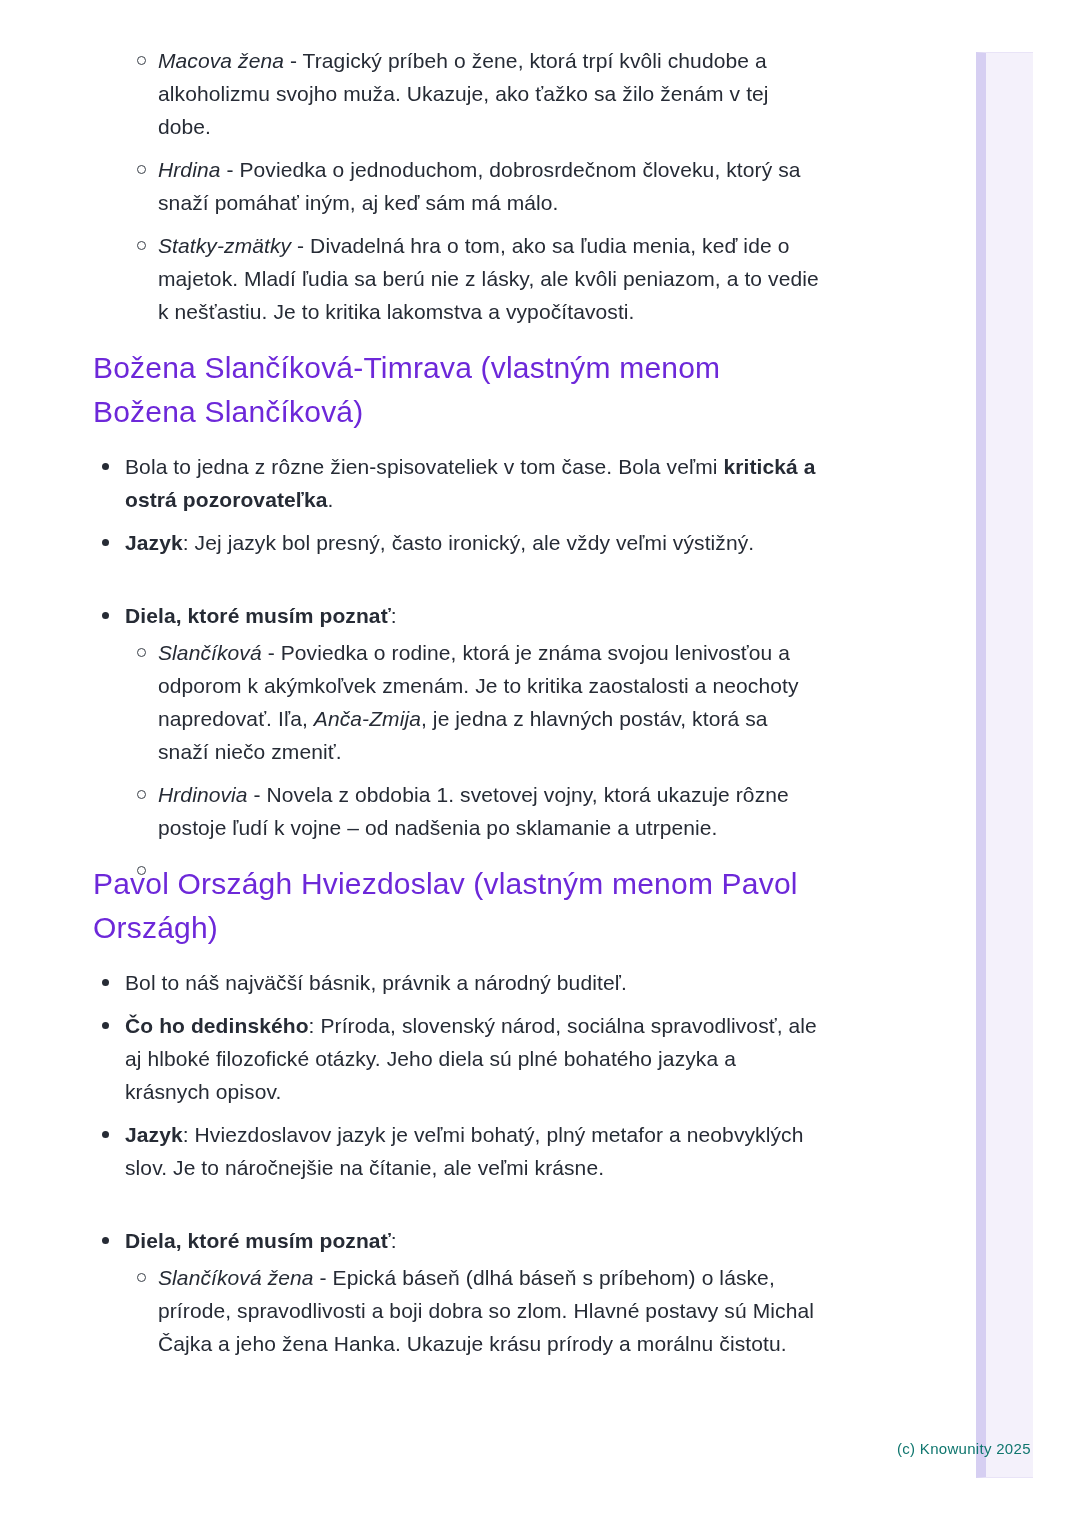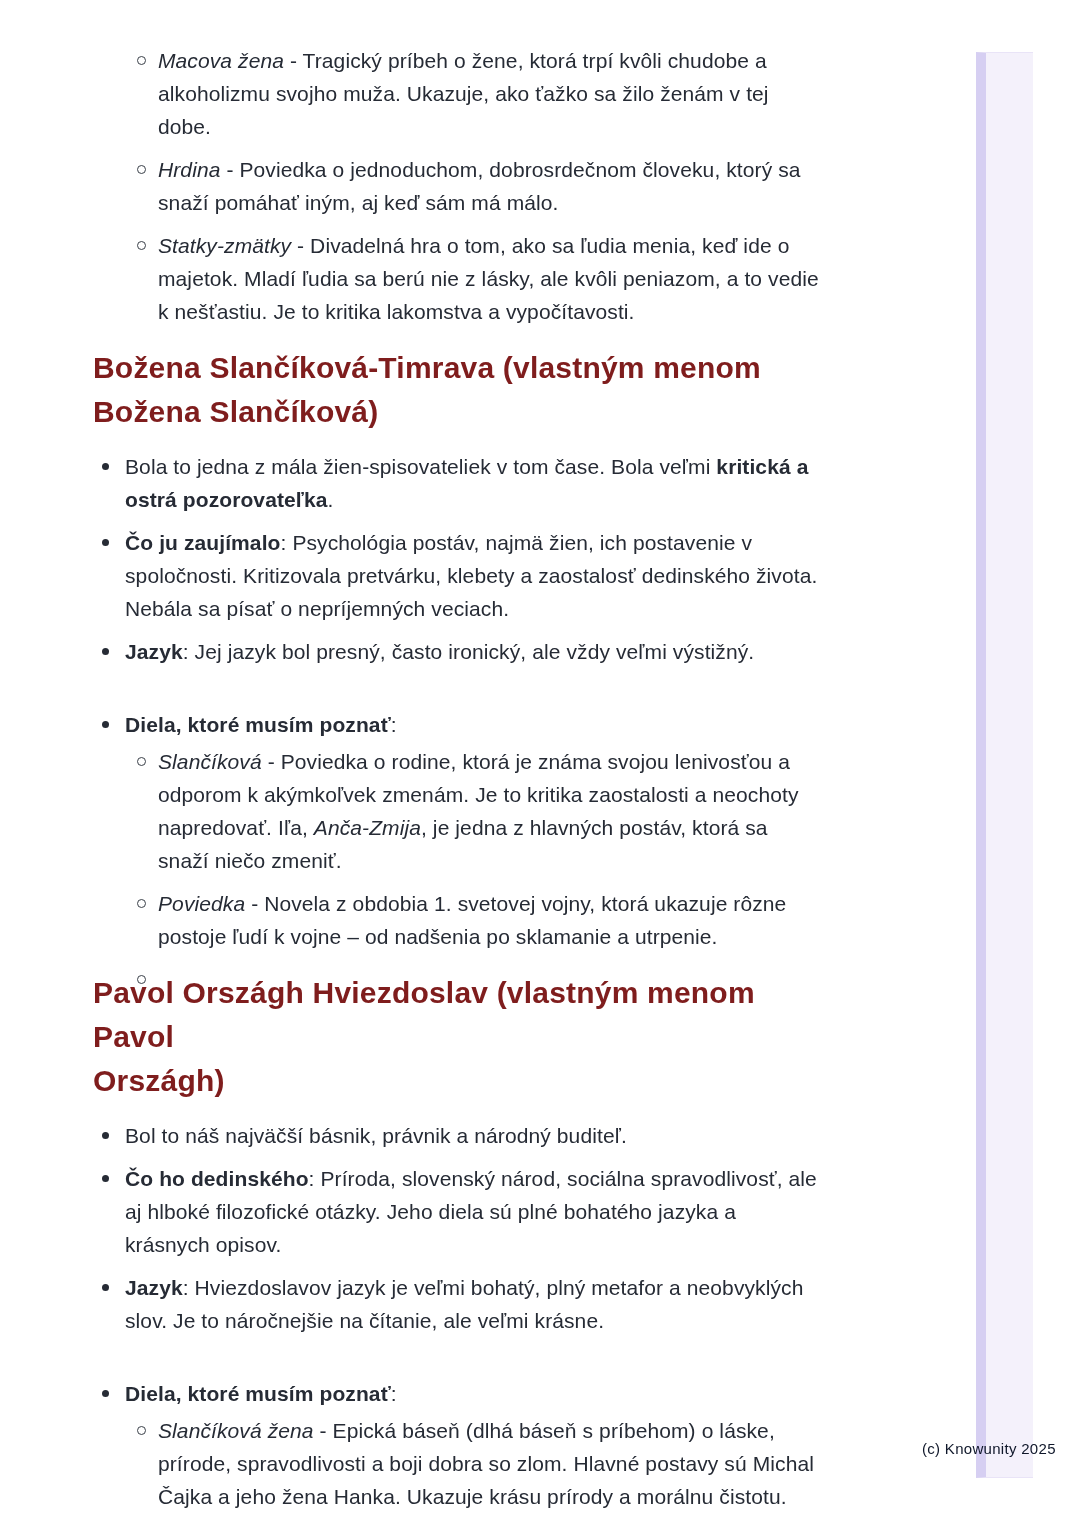--- a/index.html
+++ b/index.html
@@ -59,53 +59,52 @@
     border-radius: 50%;
     border: 1.6px solid #3a4049;
     background: transparent;
   }
   .li .b { font-weight: 700; }
   .li .i { font-style: italic; }
   
   .heading {
     font-size: 30px;
     line-height: 44px;
-    font-weight: 700;
-    color: #7f1d1d;
+    font-weight: 400;
+    color: #6d28d9;
     margin: 18px 0 16px 0;
     white-space: pre-line;
     letter-spacing: 0.2px;
   }
   .watermark {
     position: absolute;
     top: 1440px;
-    left: 922px;
+    left: 897px;
     font-size: 15px;
-    color: #0f172a;
+    color: #0f766e;
     letter-spacing: 0.3px;
     z-index: 3;
   }
 </style>
 </head>
 <body>
 
 <div class="page">
   <div class="edge-strip"></div>
   <div class="content">
       <div class="li l2"><span class="marker circle"></span><span><span class="i">Macova žena</span><span> - Tragický príbeh o žene, ktorá trpí kvôli chudobe a alkoholizmu svojho muža. Ukazuje, ako ťažko sa žilo ženám v tej dobe.</span></span></div>
       <div class="li l2"><span class="marker circle"></span><span><span class="i">Hrdina</span><span> - Poviedka o jednoduchom, dobrosrdečnom človeku, ktorý sa snaží pomáhať iným, aj keď sám má málo.</span></span></div>
       <div class="li l2"><span class="marker circle"></span><span><span class="i">Statky-zmätky</span><span> - Divadelná hra o tom, ako sa ľudia menia, keď ide o majetok. Mladí ľudia sa berú nie z lásky, ale kvôli peniazom, a to vedie k nešťastiu. Je to kritika lakomstva a vypočítavosti.</span></span></div>
       <div class="heading">Božena Slančíková-Timrava (vlastným menom
 Božena Slančíková)</div>
-      <div class="li l1"><span class="marker disc"></span><span><span>Bola to jedna z mála žien-spisovateliek v tom čase. Bola veľmi </span><span class="b">kritická a ostrá pozorovateľka</span><span>.</span></span></div>
-      <div class="li l1"><span class="marker disc"></span><span><span class="b">Čo ju zaujímalo</span><span>: Psychológia postáv, najmä žien, ich postavenie v spoločnosti. Kritizovala pretvárku, klebety a zaostalosť dedinského života. Nebála sa písať o nepríjemných veciach.</span></span></div>
+      <div class="li l1"><span class="marker disc"></span><span><span>Bola to jedna z rôzne žien-spisovateliek v tom čase. Bola veľmi </span><span class="b">kritická a ostrá pozorovateľka</span><span>.</span></span></div>
       <div class="li l1"><span class="marker disc"></span><span><span class="b">Jazyk</span><span>: Jej jazyk bol presný, často ironický, ale vždy veľmi výstižný.</span></span></div>
       <div class="li l1 parent"><span class="marker disc"></span><span><span class="b">Diela, ktoré musím poznať</span><span>:</span></span></div>
       <div class="li l2"><span class="marker circle"></span><span><span class="i">Slančíková</span><span> - Poviedka o rodine, ktorá je známa svojou lenivosťou a odporom k akýmkoľvek zmenám. Je to kritika zaostalosti a neochoty napredovať. Iľa, </span><span class="i">Anča-Zmija</span><span>, je jedna z hlavných postáv, ktorá sa snaží niečo zmeniť.</span></span></div>
-      <div class="li l2"><span class="marker circle"></span><span><span class="i">Poviedka</span><span> - Novela z obdobia 1. svetovej vojny, ktorá ukazuje rôzne postoje ľudí k vojne – od nadšenia po sklamanie a utrpenie.</span></span></div>
+      <div class="li l2"><span class="marker circle"></span><span><span class="i">Hrdinovia</span><span> - Novela z obdobia 1. svetovej vojny, ktorá ukazuje rôzne postoje ľudí k vojne – od nadšenia po sklamanie a utrpenie.</span></span></div>
       <div class="li l2"><span class="marker circle"></span></div>
       <div class="heading">Pavol Országh Hviezdoslav (vlastným menom Pavol
 Országh)</div>
       <div class="li l1"><span class="marker disc"></span><span><span>Bol to náš najväčší básnik, právnik a národný buditeľ.</span></span></div>
       <div class="li l1"><span class="marker disc"></span><span><span class="b">Čo ho dedinského</span><span>: Príroda, slovenský národ, sociálna spravodlivosť, ale aj hlboké filozofické otázky. Jeho diela sú plné bohatého jazyka a krásnych opisov.</span></span></div>
       <div class="li l1"><span class="marker disc"></span><span><span class="b">Jazyk</span><span>: Hviezdoslavov jazyk je veľmi bohatý, plný metafor a neobvyklých slov. Je to náročnejšie na čítanie, ale veľmi krásne.</span></span></div>
       <div class="li l1 parent"><span class="marker disc"></span><span><span class="b">Diela, ktoré musím poznať</span><span>:</span></span></div>
       <div class="li l2"><span class="marker circle"></span><span><span class="i">Slančíková žena</span><span> - Epická báseň (dlhá báseň s príbehom) o láske, prírode, spravodlivosti a boji dobra so zlom. Hlavné postavy sú Michal Čajka a jeho žena Hanka. Ukazuje krásu prírody a morálnu čistotu.</span></span></div>
     </div>
   <div class="watermark">(c) Knowunity 2025</div>

